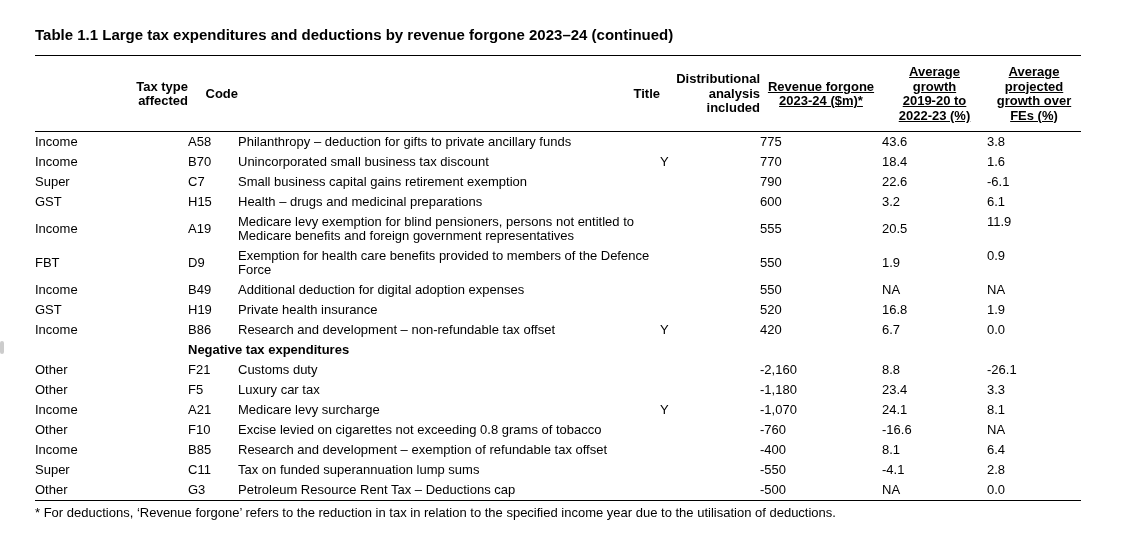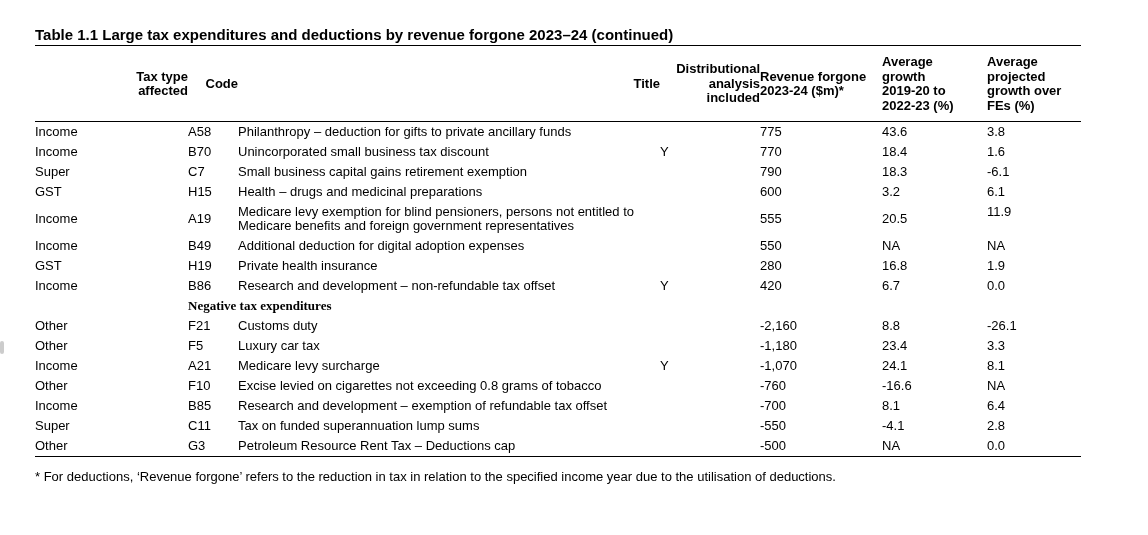--- a/index.html
+++ b/index.html
@@ -26,56 +26,55 @@
   .content {
     position: absolute;
     left: 35px; top: 0;
     width: 1046px;
   }
   .doc-title {
     margin-top: 26px;
     font-size: 15px;
     line-height: 17px;
     font-weight: bold;
-    padding-bottom: 2px;
+    padding-bottom: 12px;
     border-bottom: 1.5px solid #000;
     white-space: nowrap;
   }
   table.tax-table {
     width: 1046px;
     border-collapse: collapse;
     table-layout: fixed;
     font-size: 13px;
   }
   table.tax-table thead th {
     font-weight: bold;
     vertical-align: middle;
     text-align: right;
     white-space: pre-line;
     line-height: 14.5px;
     padding: 9px 0 8px 0;
     border-bottom: 1.5px solid #000;
   }
-  table.tax-table thead th.col-right { text-align: left; }
+  table.tax-table thead th.col-right { text-align: center; text-decoration: underline; }
   table.tax-table tbody { border-bottom: 1.5px solid #000; }
   table.tax-table td {
     vertical-align: middle;
     line-height: 14px;
     padding: 3px 0;
   }
   table.tax-table td.cell-title { padding-right: 10px; }
   table.tax-table td.num { }
   
   table.tax-table td:nth-child(7) { vertical-align: top; }
   table.tax-table td.section-label {
     font-weight: bold;
-    font-family: Liberation Serif, serif;
   }
   .footnote {
-    margin-top: 12px;
+    margin-top: 4px;
     font-size: 13px;
     line-height: 15px;
   }
 </style>
 </head>
 <body>
 
 <div class="page">
   <div class="artifact"></div>
   <div class="content">
@@ -130,21 +129,21 @@
             <td class="num">770</td>
             <td class="num">18.4</td>
             <td class="num">1.6</td>
           </tr>
           <tr>
             <td>Super</td>
             <td>C7</td>
             <td class="cell-title">Small business capital gains retirement exemption</td>
             <td></td>
             <td class="num">790</td>
-            <td class="num">18.3</td>
+            <td class="num">22.6</td>
             <td class="num">-6.1</td>
           </tr>
           <tr>
             <td>GST</td>
             <td>H15</td>
             <td class="cell-title">Health – drugs and medicinal preparations</td>
             <td></td>
             <td class="num">600</td>
             <td class="num">3.2</td>
             <td class="num">6.1</td>
@@ -152,34 +151,43 @@
           <tr>
             <td>Income</td>
             <td>A19</td>
             <td class="cell-title">Medicare levy exemption for blind pensioners, persons not entitled to Medicare benefits and foreign government representatives</td>
             <td></td>
             <td class="num">555</td>
             <td class="num">20.5</td>
             <td class="num">11.9</td>
           </tr>
           <tr>
+            <td>FBT</td>
+            <td>D9</td>
+            <td class="cell-title">Exemption for health care benefits provided to members of the Defence Force</td>
+            <td></td>
+            <td class="num">550</td>
+            <td class="num">1.9</td>
+            <td class="num">0.9</td>
+          </tr>
+          <tr>
             <td>Income</td>
             <td>B49</td>
             <td class="cell-title">Additional deduction for digital adoption expenses</td>
             <td></td>
             <td class="num">550</td>
             <td class="num">NA</td>
             <td class="num">NA</td>
           </tr>
           <tr>
             <td>GST</td>
             <td>H19</td>
             <td class="cell-title">Private health insurance</td>
             <td></td>
-            <td class="num">280</td>
+            <td class="num">520</td>
             <td class="num">16.8</td>
             <td class="num">1.9</td>
           </tr>
           <tr>
             <td>Income</td>
             <td>B86</td>
             <td class="cell-title">Research and development – non-refundable tax offset</td>
             <td>Y</td>
             <td class="num">420</td>
             <td class="num">6.7</td>
@@ -223,21 +231,21 @@
             <td></td>
             <td class="num">-760</td>
             <td class="num">-16.6</td>
             <td class="num">NA</td>
           </tr>
           <tr>
             <td>Income</td>
             <td>B85</td>
             <td class="cell-title">Research and development – exemption of refundable tax offset</td>
             <td></td>
-            <td class="num">-700</td>
+            <td class="num">-400</td>
             <td class="num">8.1</td>
             <td class="num">6.4</td>
           </tr>
           <tr>
             <td>Super</td>
             <td>C11</td>
             <td class="cell-title">Tax on funded superannuation lump sums</td>
             <td></td>
             <td class="num">-550</td>
             <td class="num">-4.1</td>

